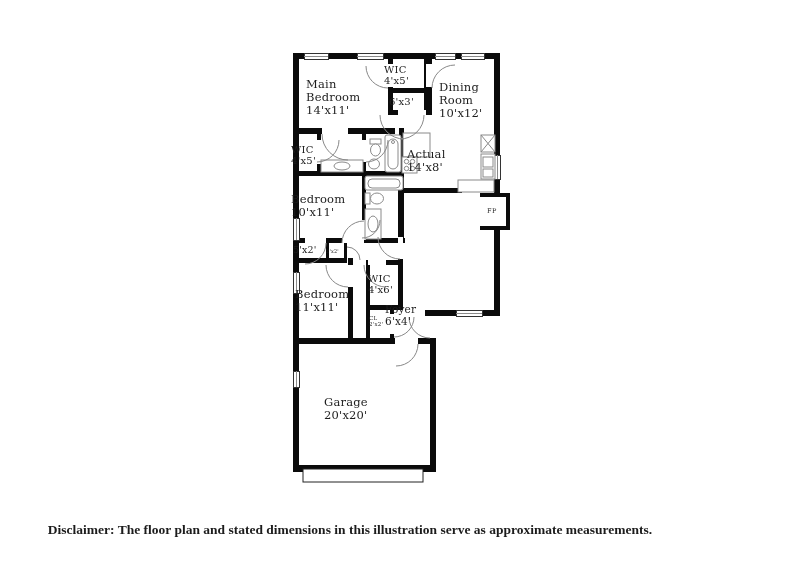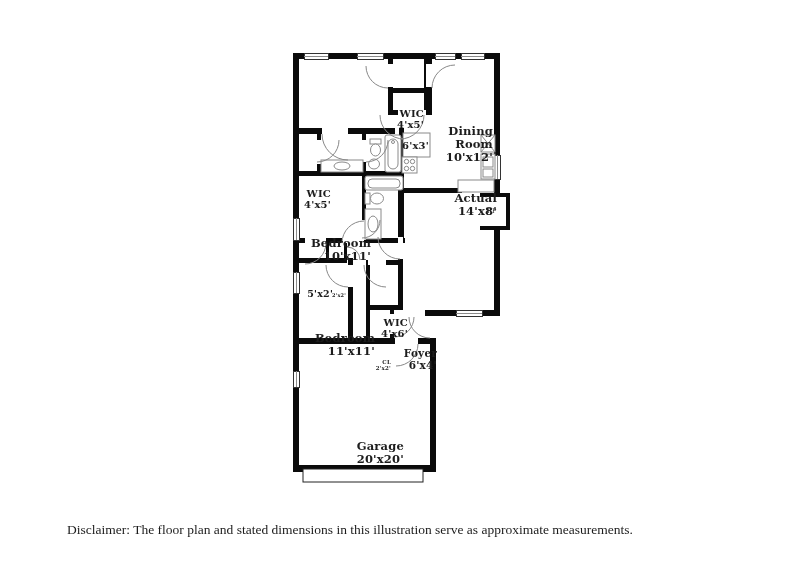--- a/index.html
+++ b/index.html
@@ -1,28 +1,28 @@
 <!DOCTYPE html>
 <html><head>
 <meta charset="utf-8">
 <style>
   html,body{margin:0;padding:0;background:#ffffff;}
   .page{position:relative;width:800px;height:582px;background:#fff;overflow:hidden;
         font-family:"DejaVu Serif","Liberation Serif",serif;}
   .plan{position:absolute;left:0;top:0;width:800px;height:582px;}
   .plan svg{position:absolute;left:0;top:0;}
-  .rlabel{position:absolute;transform:translate(-50%,-50%);text-align:right;
-          color:#1d1d1d;font-weight:700;line-height:1.12;letter-spacing:.2px;margin-top:44px;}
+  .rlabel{position:absolute;transform:translate(-50%,-50%);text-align:left;
+          color:#1d1d1d;font-weight:400;line-height:1.12;letter-spacing:.2px;}
   .rlabel span{display:block;}
   .rlabel span:empty{display:none;}
   .fp-label{position:absolute;transform:translate(-50%,-50%);font-weight:400;
             color:#1d1d1d;letter-spacing:.5px;}
   .disclaimer{position:absolute;left:0;top:521px;width:700px;text-align:center;
               font-family:"Liberation Serif",serif;font-size:13.5px;line-height:18px;
-              color:#1c1c1c;font-weight:400;}
+              color:#1c1c1c;font-weight:700;}
 </style>
 </head>
 <body>
 
 <div class="page">
   <div class="plan">
 
     <svg width="800" height="582" viewBox="0 0 800 582">
 
       <g fill="#0b0b0b" shape-rendering="crispEdges">
@@ -154,20 +154,24 @@
         <path d="M 347,247 A 13,13 0 0 1 360,260"></path>
         <path d="M 326,265 A 22,22 0 0 0 348,287"></path>
         <path d="M 364,265 A 22,22 0 0 0 386,287"></path>
         <path d="M 378,237 A 22,22 0 0 0 400,259"></path>
         <path d="M 394,337 A 20,20 0 0 0 414,317"></path>
         <path d="M 418,344 A 22,22 0 0 1 396,366"></path>
         <path d="M 409,317 A 21,21 0 0 0 430,338"></path>
       </g>
     </svg>
 
+    <div class="rlabel" style="left:344px;top:97px;width:76px;font-size:11.5px">
+      <span>Main Bedroom</span>
+      <span>14'x11'</span>
+    </div>
     <div class="rlabel" style="left:404px;top:75px;width:40px;font-size:10px">
       <span>WIC</span>
       <span>4'x5'</span>
     </div>
     <div class="rlabel" style="left:409px;top:102px;width:40px;font-size:10px">
 
       <span>6'x3'</span>
     </div>
     <div class="rlabel" style="left:466px;top:100px;width:54px;font-size:11.5px">
       <span>Dining Room</span>

